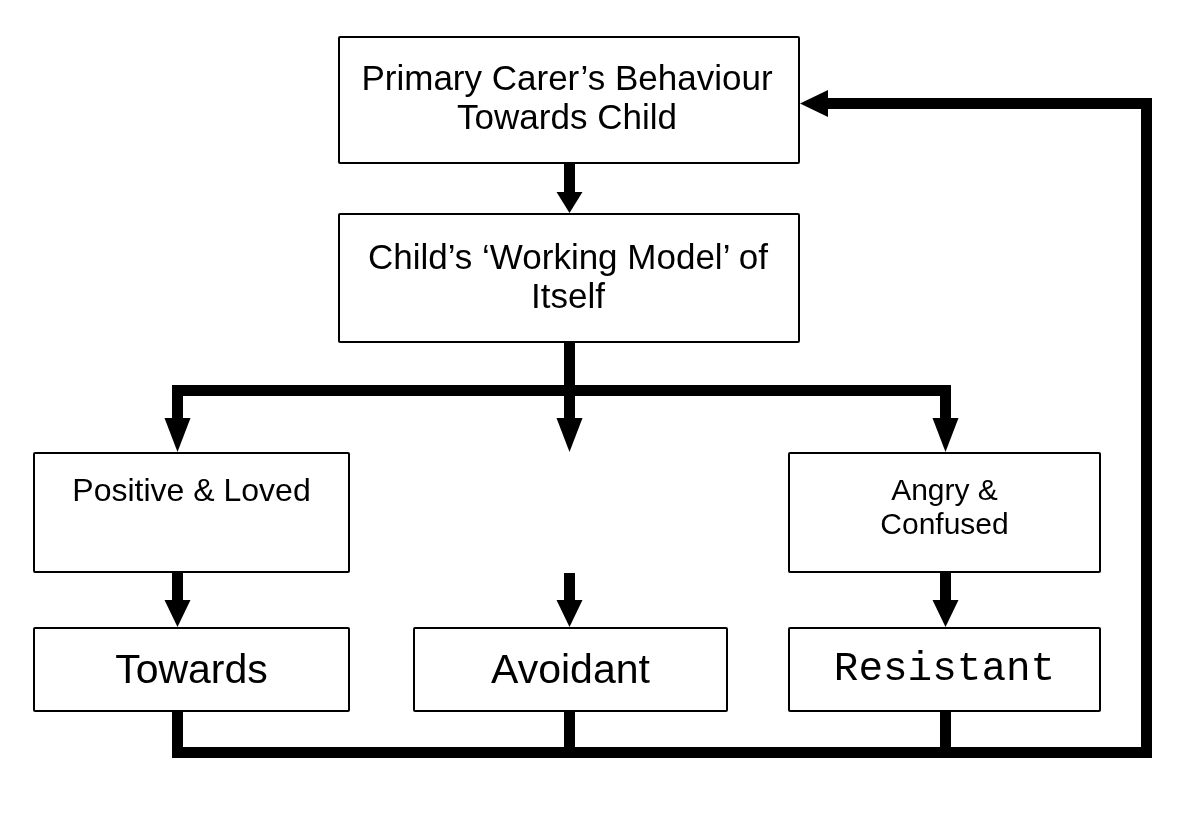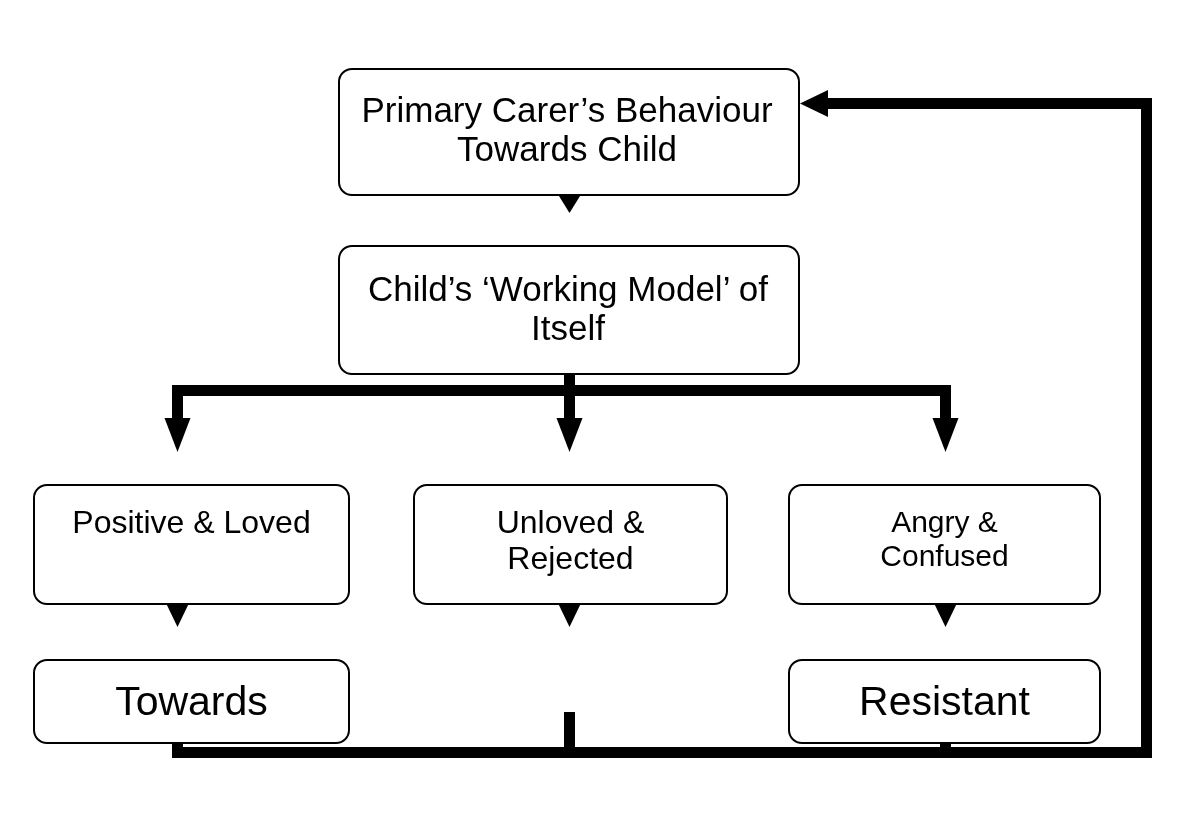--- a/index.html
+++ b/index.html
@@ -23,29 +23,28 @@
     position: absolute;
     left: 0;
     top: 0;
     width: 1200px;
     height: 828px;
   }
   .node {
     position: absolute;
     box-sizing: border-box;
     border: 2px solid #000000;
-    border-radius: 14px;
+    border-radius: 2px;
     background: #ffffff;
     display: flex;
     text-align: center;
     line-height: 1.12;
     color: #000000;
     white-space: pre-line;
     z-index: 2;
-    margin-top: 32px;
   }
   .node-label {
     display: block;
     width: 100%;
   }
   
   #node-primary-carer {
     left: 338px;
     top: 36px;
     width: 462px;
@@ -104,20 +103,21 @@
     left: 33px;
     width: 317px;
   }
   #node-avoidant {
     left: 413px;
     width: 315px;
   }
   #node-resistant {
     left: 788px;
     width: 313px;
+    font-family: Liberation Mono, monospace;
   }
 </style>
 </head>
 <body>
 
 <div id="canvas">
 
   <svg id="flow-svg" viewBox="0 0 1200 828" xmlns="http://www.w3.org/2000/svg">
 
     <g>
@@ -179,32 +179,31 @@
 
   <div class="node node-mid" id="node-positive-loved">
     <span class="node-label">Positive &amp; Loved</span>
   </div>
 
   <div class="node" id="node-working-model">
     <span class="node-label">Child’s ‘Working Model’ of
 Itself</span>
   </div>
 
-  <div class="node node-mid" id="node-unloved-rejected">
-    <span class="node-label">Unloved &amp;
-Rejected</span>
-  </div>
 
   <div class="node node-mid" id="node-angry-confused">
     <span class="node-label">Angry &amp;
 Confused</span>
   </div>
 
   <div class="node node-bot" id="node-secure">
     <span class="node-label">Towards</span>
   </div>
 
+  <div class="node node-bot" id="node-avoidant">
+    <span class="node-label">Avoidant</span>
+  </div>
 
   <div class="node node-bot" id="node-resistant">
     <span class="node-label">Resistant</span>
   </div>
 
 </div>
 
 </body></html>

